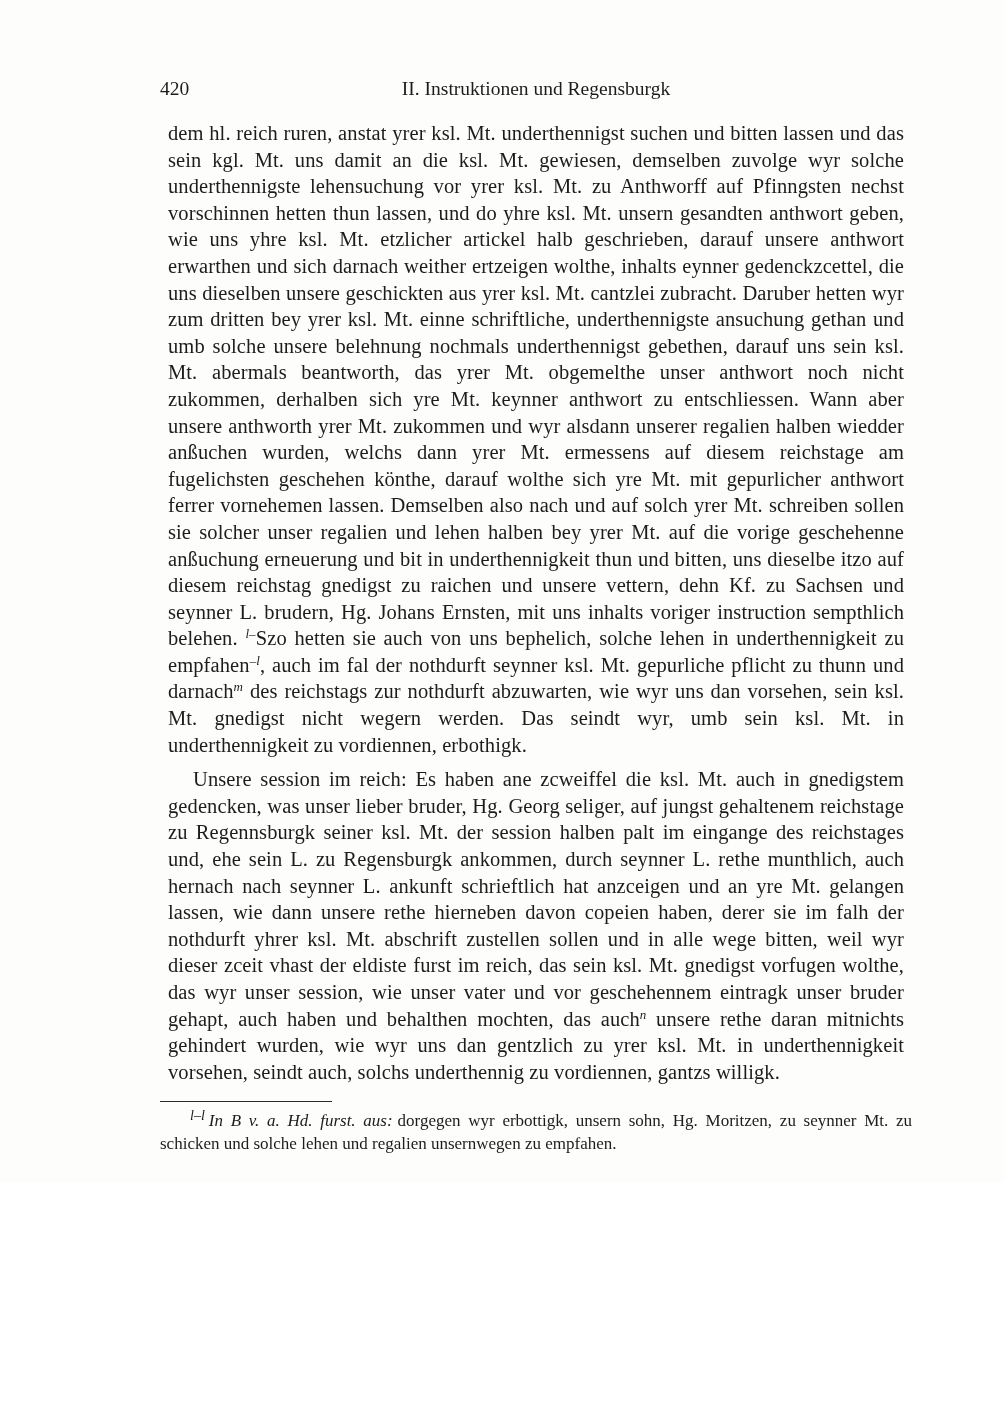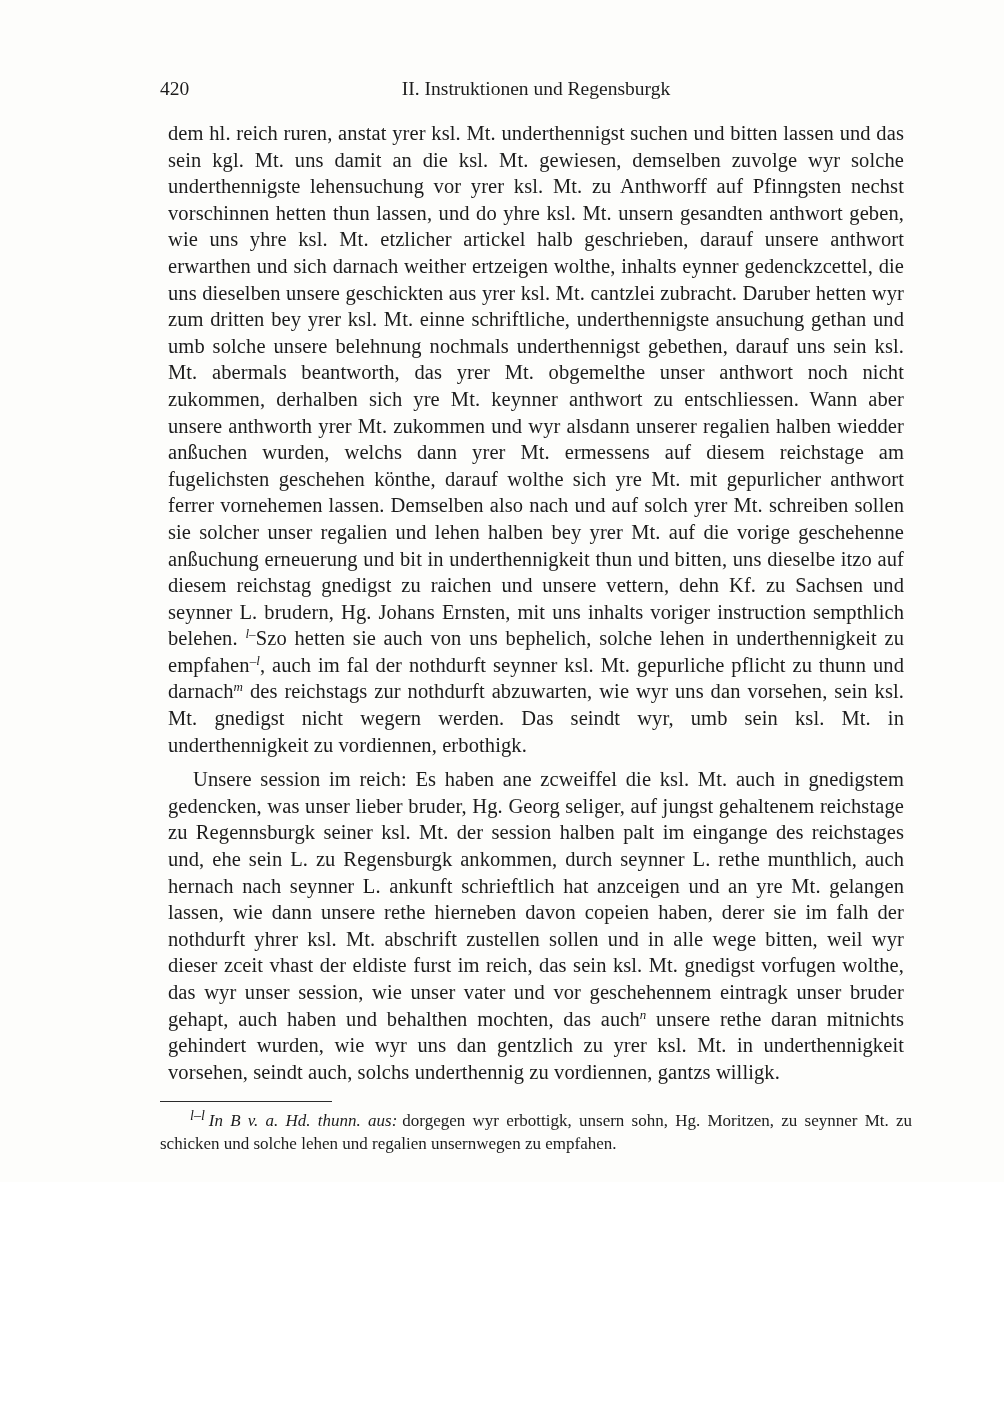--- a/index.html
+++ b/index.html
@@ -93,18 +93,18 @@
 
     <p class="para"><span>dem hl. reich ruren, anstat yrer ksl. Mt. underthennigst suchen und bitten lassen und das sein kgl. Mt. uns damit an die ksl. Mt. gewiesen, demselben zuvolge wyr solche underthennigste lehensuchung vor yrer ksl. Mt. zu Anthworff auf Pfinngsten nechst vorschinnen hetten thun lassen, und do yhre ksl. Mt. unsern gesandten anthwort geben, wie uns yhre ksl. Mt. etzlicher artickel halb geschrieben, darauf unsere anthwort erwarthen und sich darnach weither ertzeigen wolthe, inhalts eynner gedenckzcettel, die uns dieselben unsere geschickten aus yrer ksl. Mt. cantzlei zubracht. Daruber hetten wyr zum dritten bey yrer ksl. Mt. einne schriftliche, underthennigste ansuchung gethan und umb solche unsere belehnung nochmals underthennigst gebethen, darauf uns sein ksl. Mt. abermals beantworth, das yrer Mt. obgemelthe unser anthwort noch nicht zukommen, derhalben sich yre Mt. keynner anthwort zu entschliessen. Wann aber unsere anthworth yrer Mt. zukommen und wyr alsdann unserer regalien halben wiedder anßuchen wurden, welchs dann yrer Mt. ermessens auf diesem reichstage am fugelichsten geschehen könthe, darauf wolthe sich yre Mt. mit gepurlicher anthwort ferrer vornehemen lassen. Demselben also nach und auf solch yrer Mt. schreiben sollen sie solcher unser regalien und lehen halben bey yrer Mt. auf die vorige geschehenne anßuchung erneuerung und bit in underthennigkeit thun und bitten, uns dieselbe itzo auf diesem reichstag gnedigst zu raichen und unsere vettern, dehn Kf. zu Sachsen und seynner L. brudern, Hg. Johans Ernsten, mit uns inhalts voriger instruction sempthlich belehen. </span><sup class="fn-ref">l–</sup><span>Szo hetten sie auch von uns bephelich, solche lehen in underthennigkeit zu empfahen</span><sup class="fn-ref">–l</sup><span>, auch im fal der nothdurft seynner ksl. Mt. gepurliche pflicht zu thunn und darnach</span><sup class="fn-ref">m</sup><span> des reichstags zur nothdurft abzuwarten, wie wyr uns dan vorsehen, sein ksl. Mt. gnedigst nicht wegern werden. Das seindt wyr, umb sein ksl. Mt. in underthennigkeit zu vordiennen, erbothigk.</span></p>
 
     <p class="para indented"><span>Unsere session im reich: Es haben ane zcweiffel die ksl. Mt. auch in gnedigstem gedencken, was unser lieber bruder, Hg. Georg seliger, auf jungst gehaltenem reichstage zu Regennsburgk seiner ksl. Mt. der session halben palt im eingange des reichstages und, ehe sein L. zu Regensburgk ankommen, durch seynner L. rethe munthlich, auch hernach nach seynner L. ankunft schrieftlich hat anzceigen und an yre Mt. gelangen lassen, wie dann unsere rethe hierneben davon copeien haben, derer sie im falh der nothdurft yhrer ksl. Mt. abschrift zustellen sollen und in alle wege bitten, weil wyr dieser zceit vhast der eldiste furst im reich, das sein ksl. Mt. gnedigst vorfugen wolthe, das wyr unser session, wie unser vater und vor geschehennem eintragk unser bruder gehapt, auch haben und behalthen mochten, das auch</span><sup class="fn-ref">n</sup><span> unsere rethe daran mitnichts gehindert wurden, wie wyr uns dan gentzlich zu yrer ksl. Mt. in underthennigkeit vorsehen, seindt auch, solchs underthennig zu vordiennen, gantzs willigk.</span></p>
 
   </main>
 
   <footer class="footnotes">
     <div class="footnote-rule"></div>
 
-    <p class="footnote"><sup class="fn-marker">l–l</sup><span class="fn-label">In B v. a. Hd. thunn. aus:</span><span class="fn-text">dorgegen wyr erbottigk, unsern sohn, Hg. Moritzen, zu seynner Mt. zu schicken und solche lehen und regalien unsernwegen zu empfahen.</span></p>
+    <p class="footnote"><sup class="fn-marker">l–l</sup><span class="fn-label">In B v. a. Hd. furst. aus:</span><span class="fn-text">dorgegen wyr erbottigk, unsern sohn, Hg. Moritzen, zu seynner Mt. zu schicken und solche lehen und regalien unsernwegen zu empfahen.</span></p>
 
 
   </footer>
 
 </div>
 
 </body></html>

